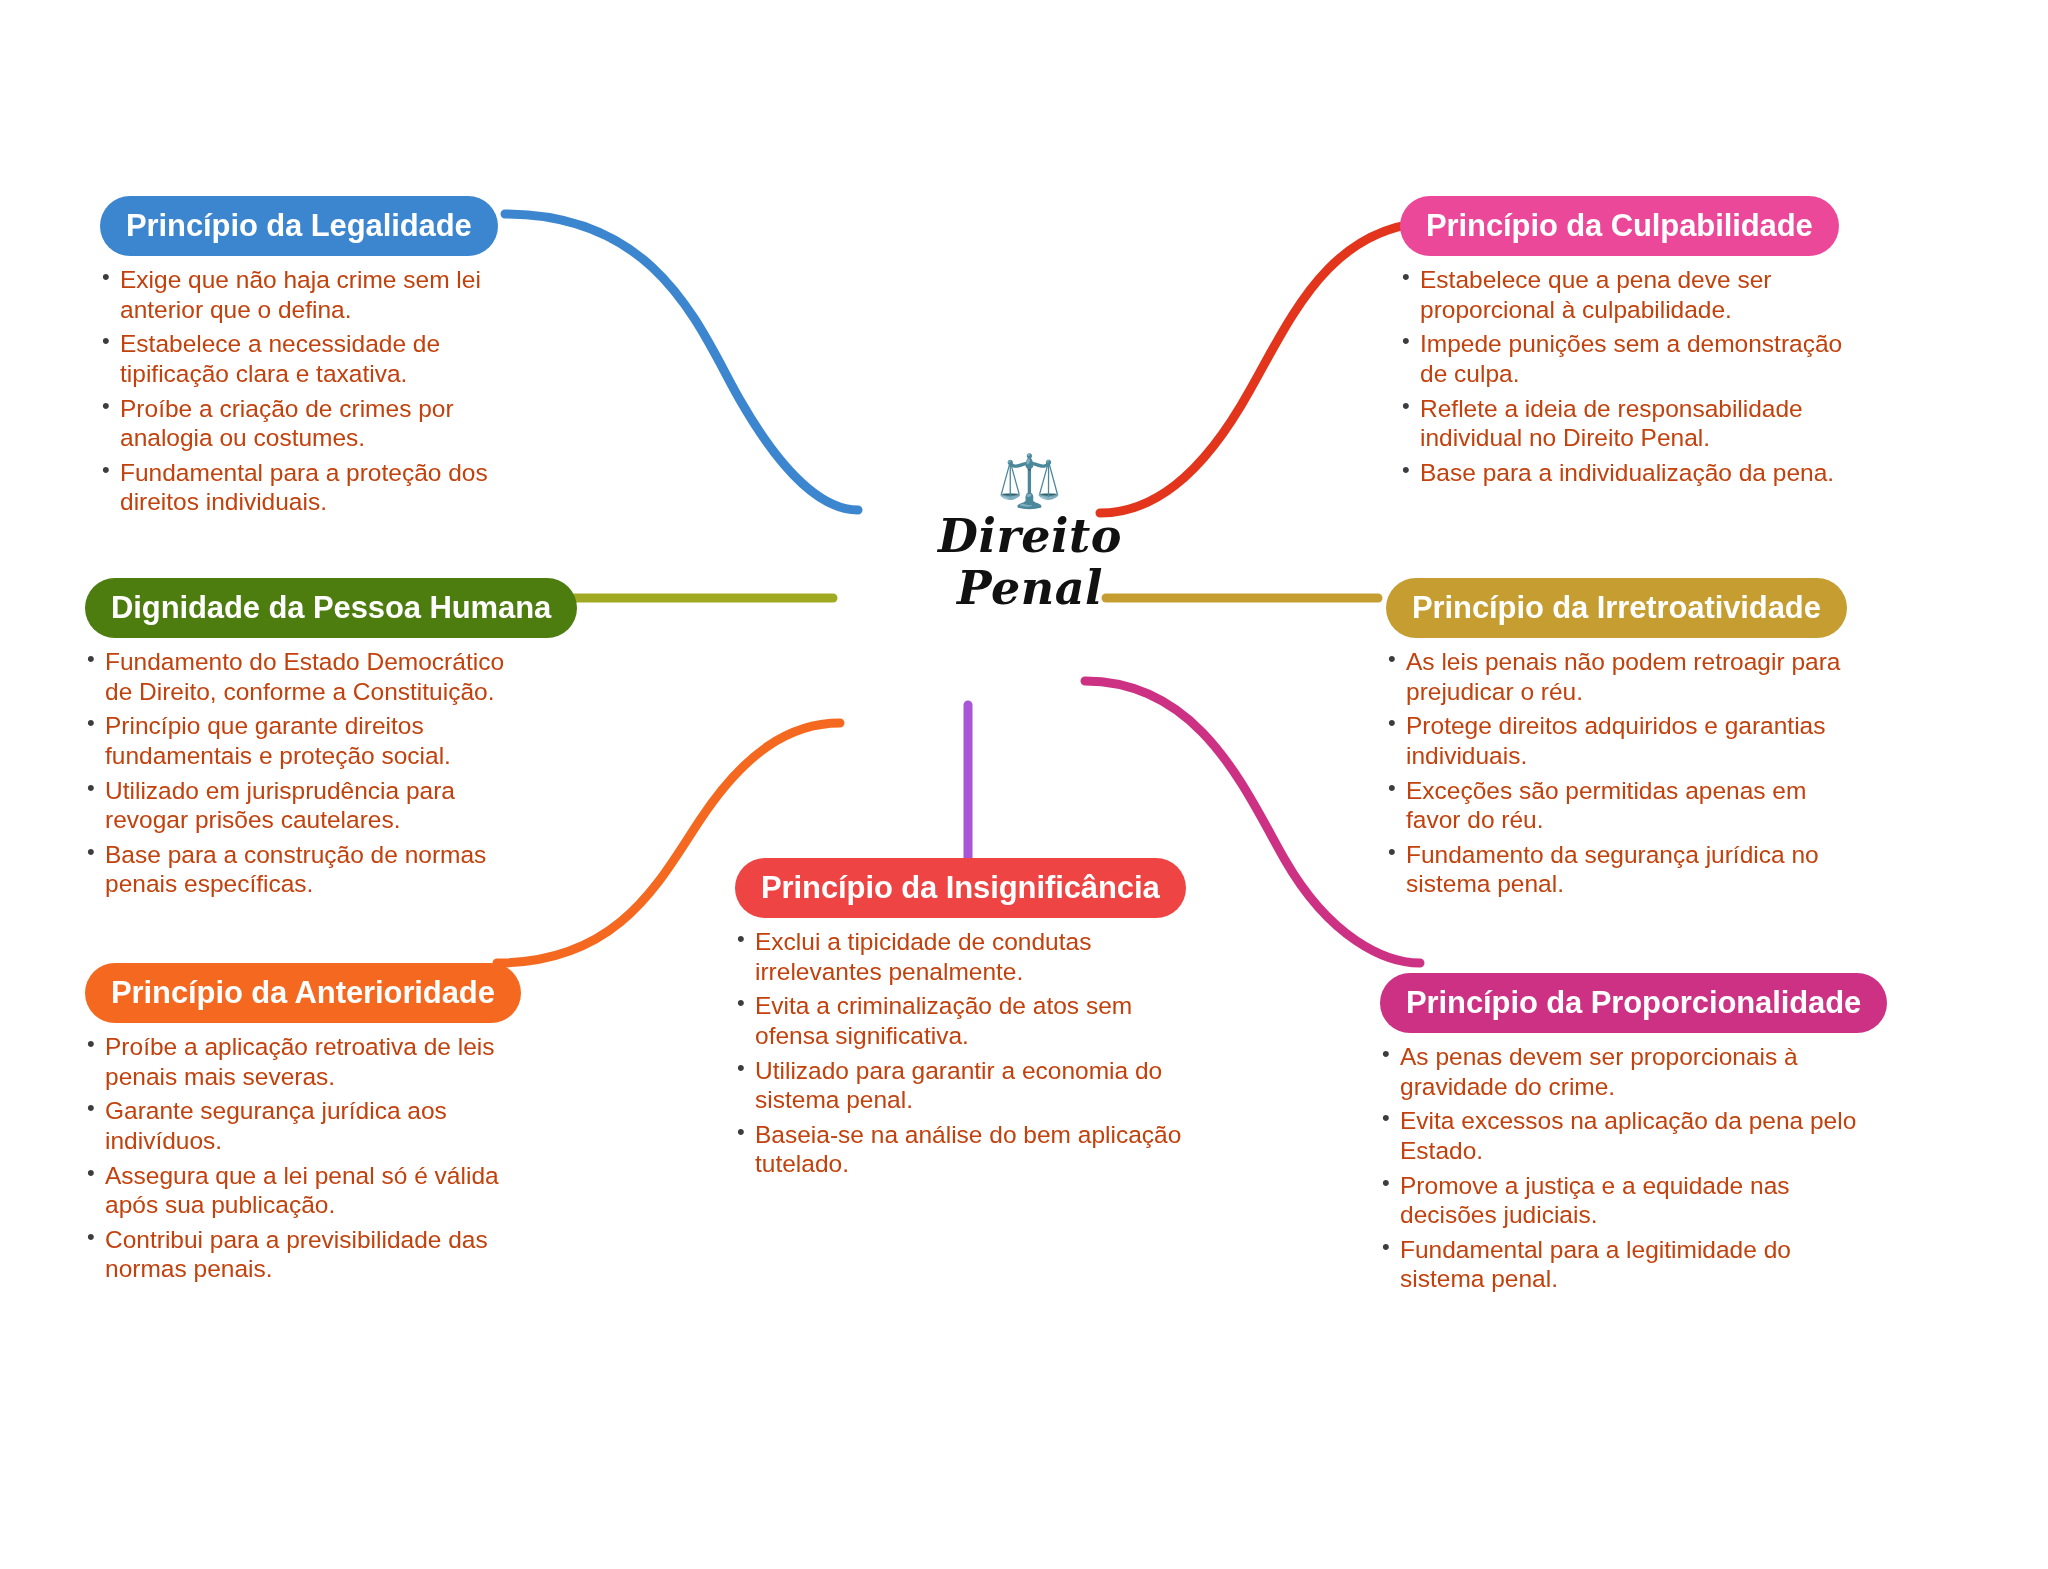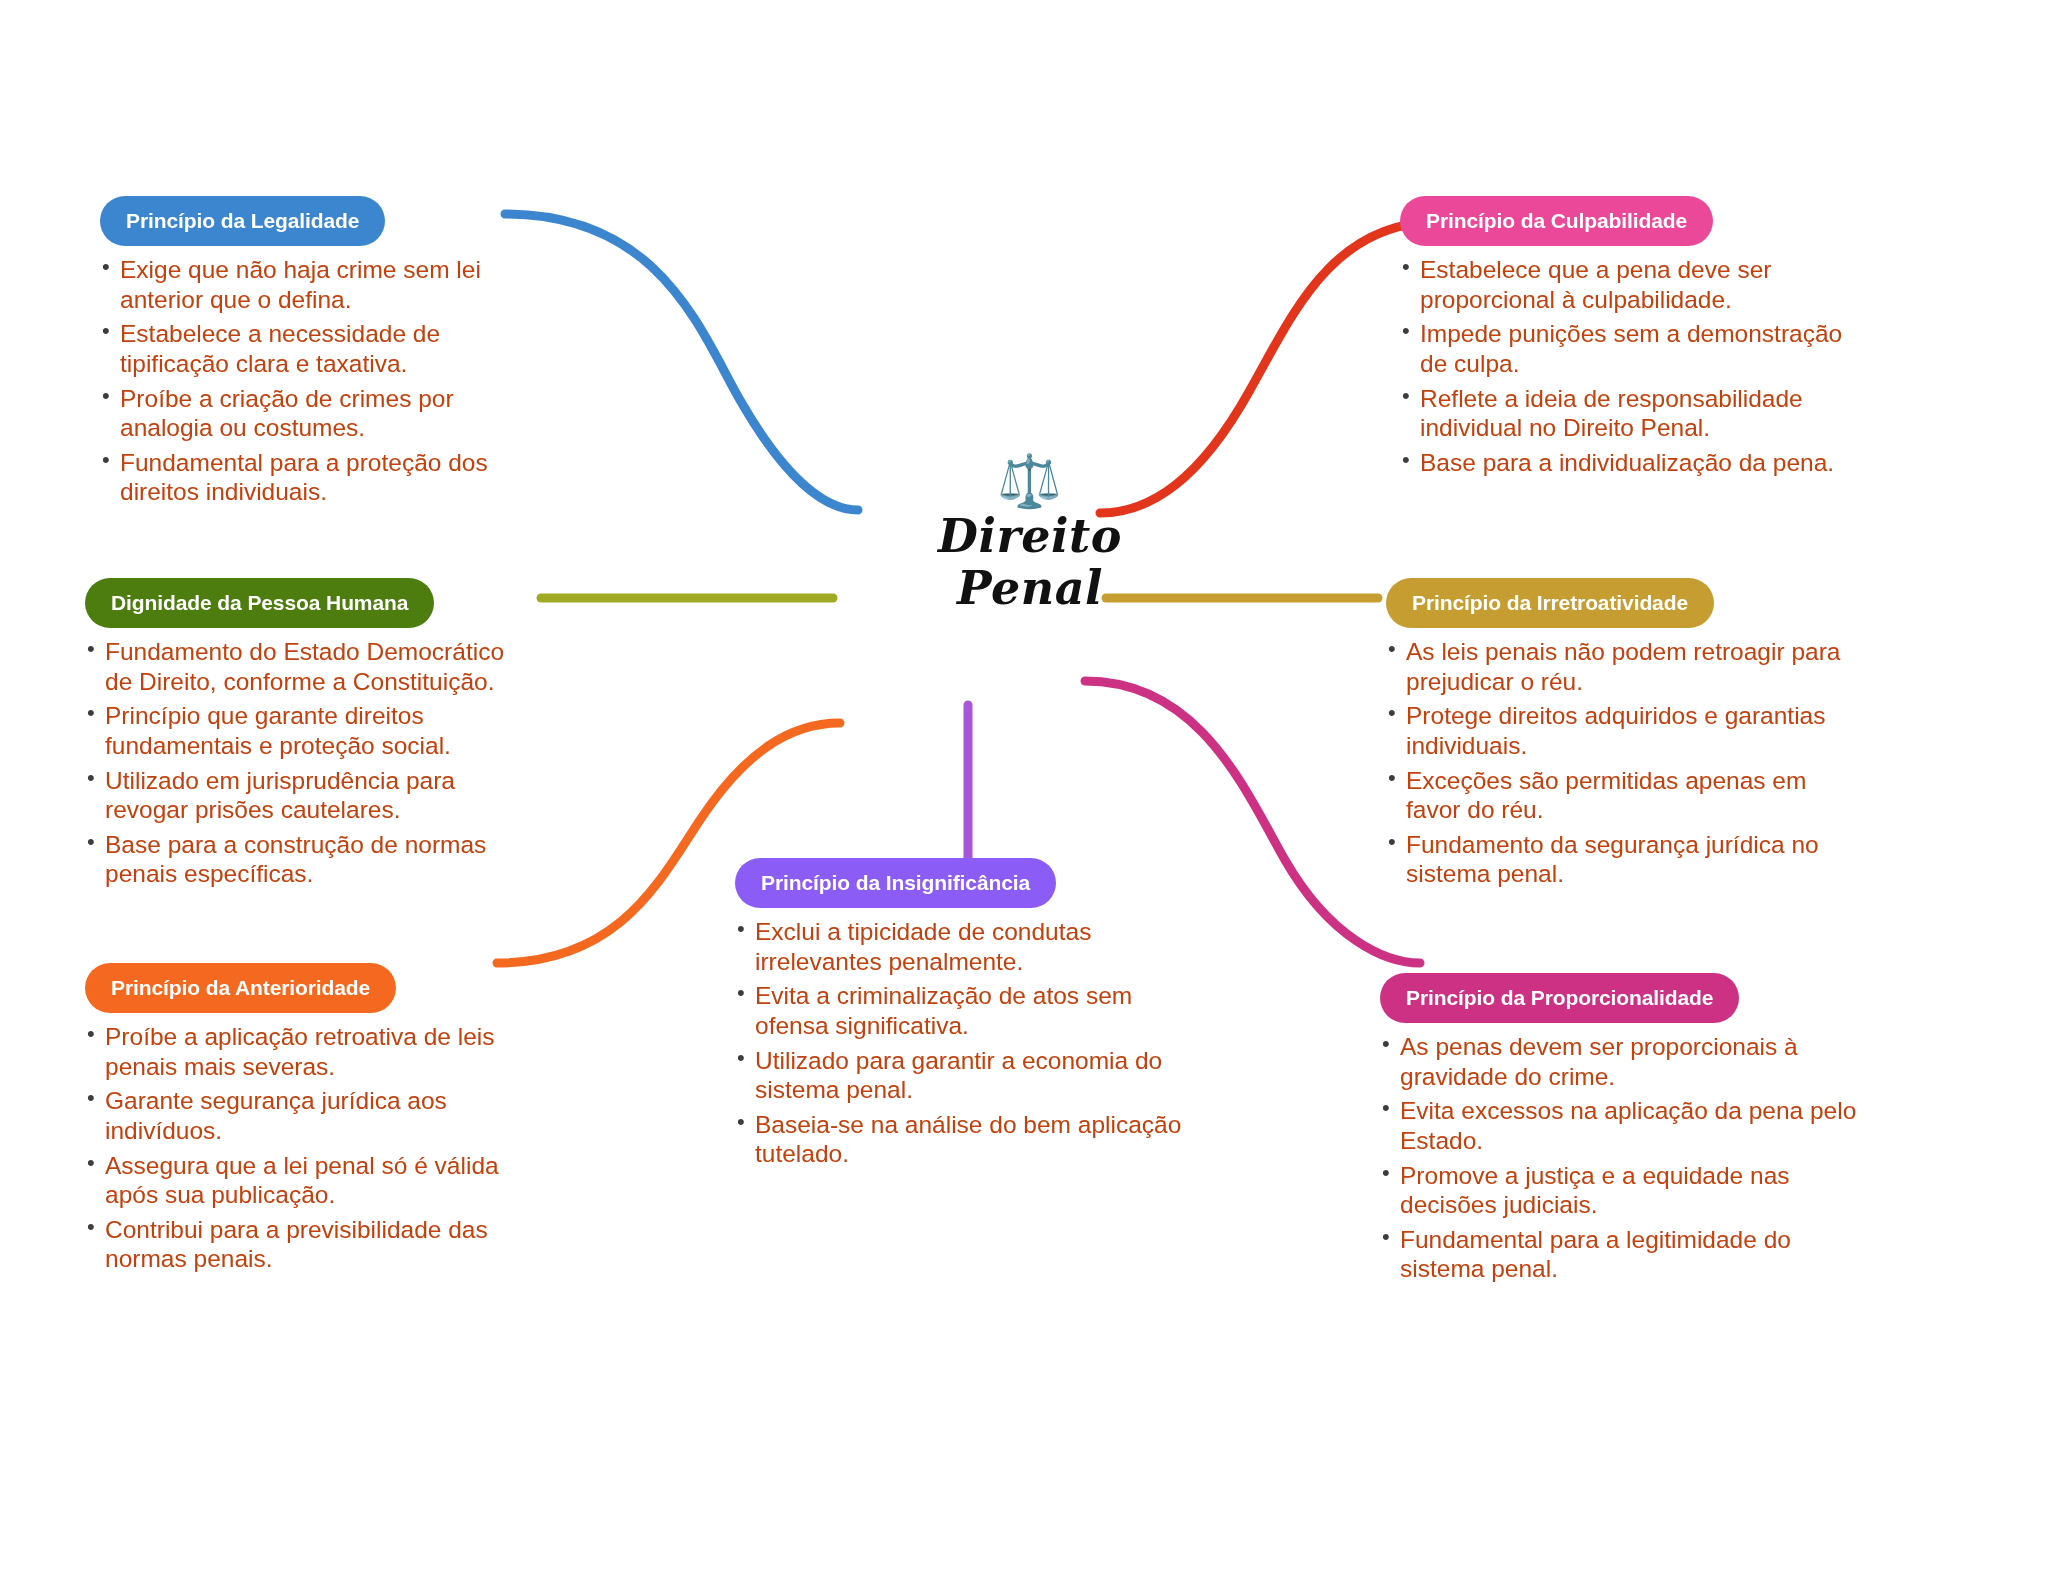--- a/index.html
+++ b/index.html
@@ -56,21 +56,21 @@
 
   
   .branch {
     position: absolute;
   }
   .pill {
     display: inline-block;
     border-radius: 999px;
     color: #ffffff;
     font-weight: 700;
-    font-size: 21px;
+    font-size: 31px;
     line-height: 1;
     padding: 14px 26px 15px 26px;
     white-space: nowrap;
     letter-spacing: -0.1px;
   }
   .pill-wrap {
     display: block;
   }
   ul.bullets {
     list-style: none;
@@ -170,21 +170,21 @@
     <ul class="bullets">
       <li>Proíbe a aplicação retroativa de leis penais mais severas.</li>
       <li>Garante segurança jurídica aos indivíduos.</li>
       <li>Assegura que a lei penal só é válida após sua publicação.</li>
       <li>Contribui para a previsibilidade das normas penais.</li>
     </ul>
   </div>
 
   <div class="branch" style="left:735px; top:858px; width:470px;">
     <span class="pill-wrap">
-      <span class="pill" style="background-color: #8b5cf6;">Princípio da Insignificância</span>
+      <span class="pill" style="background-color: #ef4444;">Princípio da Insignificância</span>
     </span>
     <ul class="bullets">
       <li>Exclui a tipicidade de condutas irrelevantes penalmente.</li>
       <li>Evita a criminalização de atos sem ofensa significativa.</li>
       <li>Utilizado para garantir a economia do sistema penal.</li>
       <li>Baseia-se na análise do bem aplicação tutelado.</li>
     </ul>
   </div>
 
   <div class="branch" style="left:1380px; top:963px; width:480px;margin-top:10px;">

